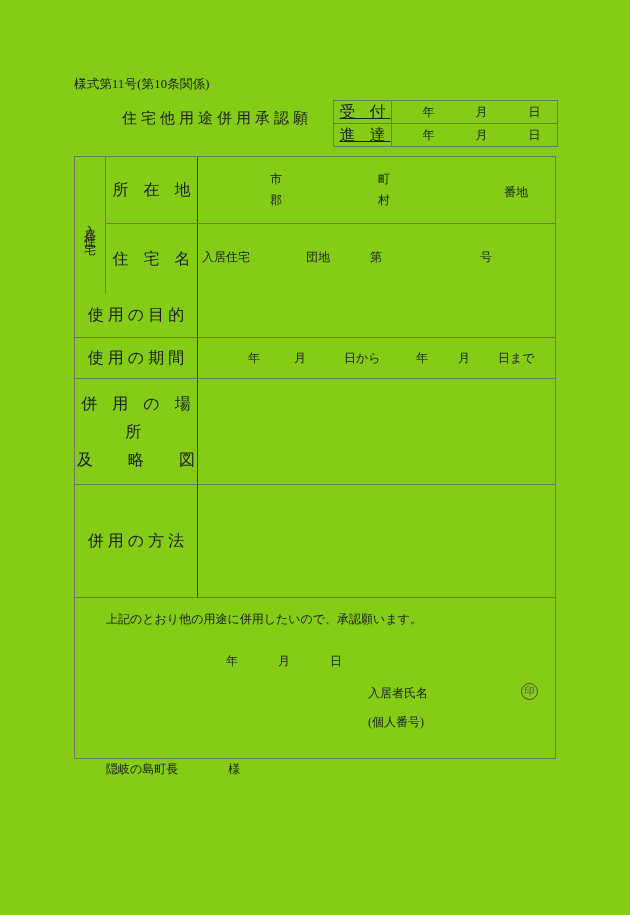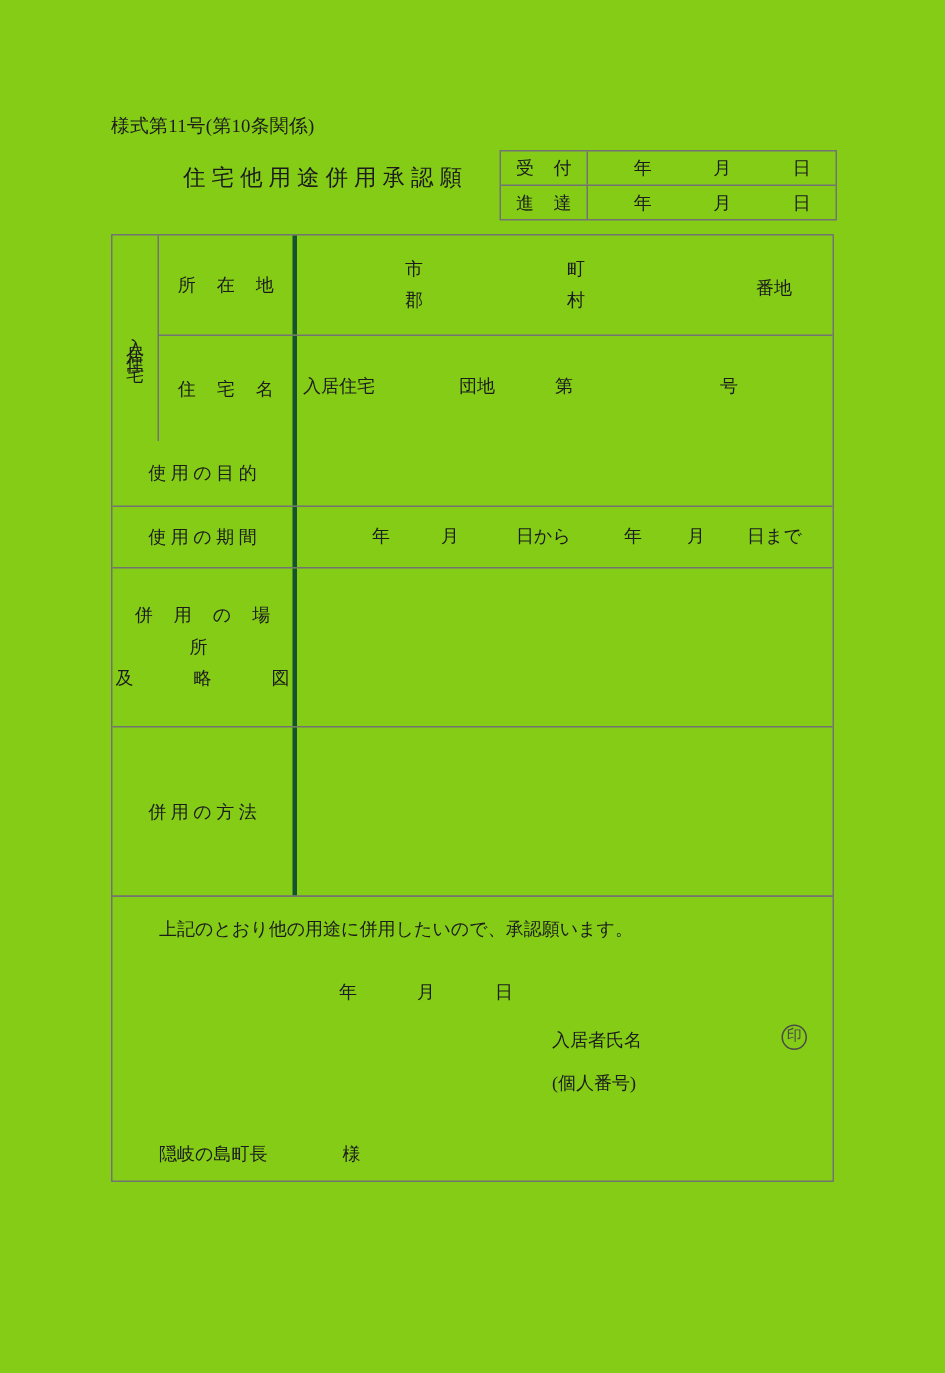--- a/index.html
+++ b/index.html
@@ -59,24 +59,25 @@
   }
   .receipt-row + .receipt-row {
     border-top: 1px solid #737373;
   }
   .receipt-label {
     width: 58px;
     border-right: 1px solid #737373;
     display: flex;
     align-items: center;
     justify-content: center;
-    font-size: 12px;
+    font-size: 16px;
     letter-spacing: 5px;
     text-indent: 5px;
     box-sizing: border-box;
+    text-decoration: underline;
   }
   .receipt-value {
     flex: 1;
     display: flex;
     align-items: center;
     justify-content: center;
     font-size: 12px;
     box-sizing: border-box;
   }
   .receipt-value .ymd {
@@ -129,26 +130,26 @@
   .grp-rows {
     flex: 1;
     box-sizing: border-box;
   }
   .grp-rows .mrow:first-child {
     border-top: none;
   }
 
   .lbl {
     width: 92px;
-    border-right: 3px solid #14532d;
+    border-right: 1px solid #14532d;
     display: flex;
     align-items: center;
     justify-content: center;
     box-sizing: border-box;
-    font-size: 12px;
+    font-size: 16px;
   }
   .lbl .sp4 { letter-spacing: 5.5px; text-indent: 5.5px; }
   .lbl .two-line {
     display: block;
     line-height: 1.75;
     text-align: center;
   }
   .lbl .two-line span { display: block; }
   .lbl .two-line .l1 { letter-spacing: 5.5px; text-indent: 5.5px; }
   .lbl .two-line .l2 {
@@ -216,21 +217,21 @@
   .h-kikan  { height: 41px; }
   .h-basho  { height: 106px; }
   .h-houhou { height: 113px; }
 
   
   .decl-box {
     position: absolute;
     left: 74px;
     top: 597px;
     width: 482px;
-    height: 191px;
+    height: 162px;
     border: 1px solid #737373;
     box-sizing: border-box;
   }
   .decl-text {
     position: absolute;
     left: 31px;
     top: 13px;
     font-size: 12px;
     white-space: nowrap;
   }

